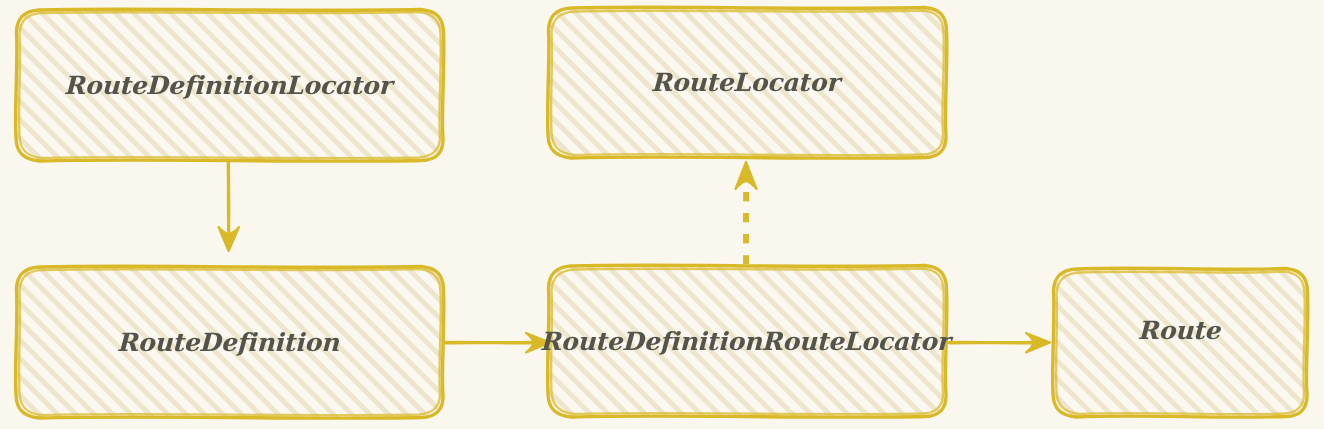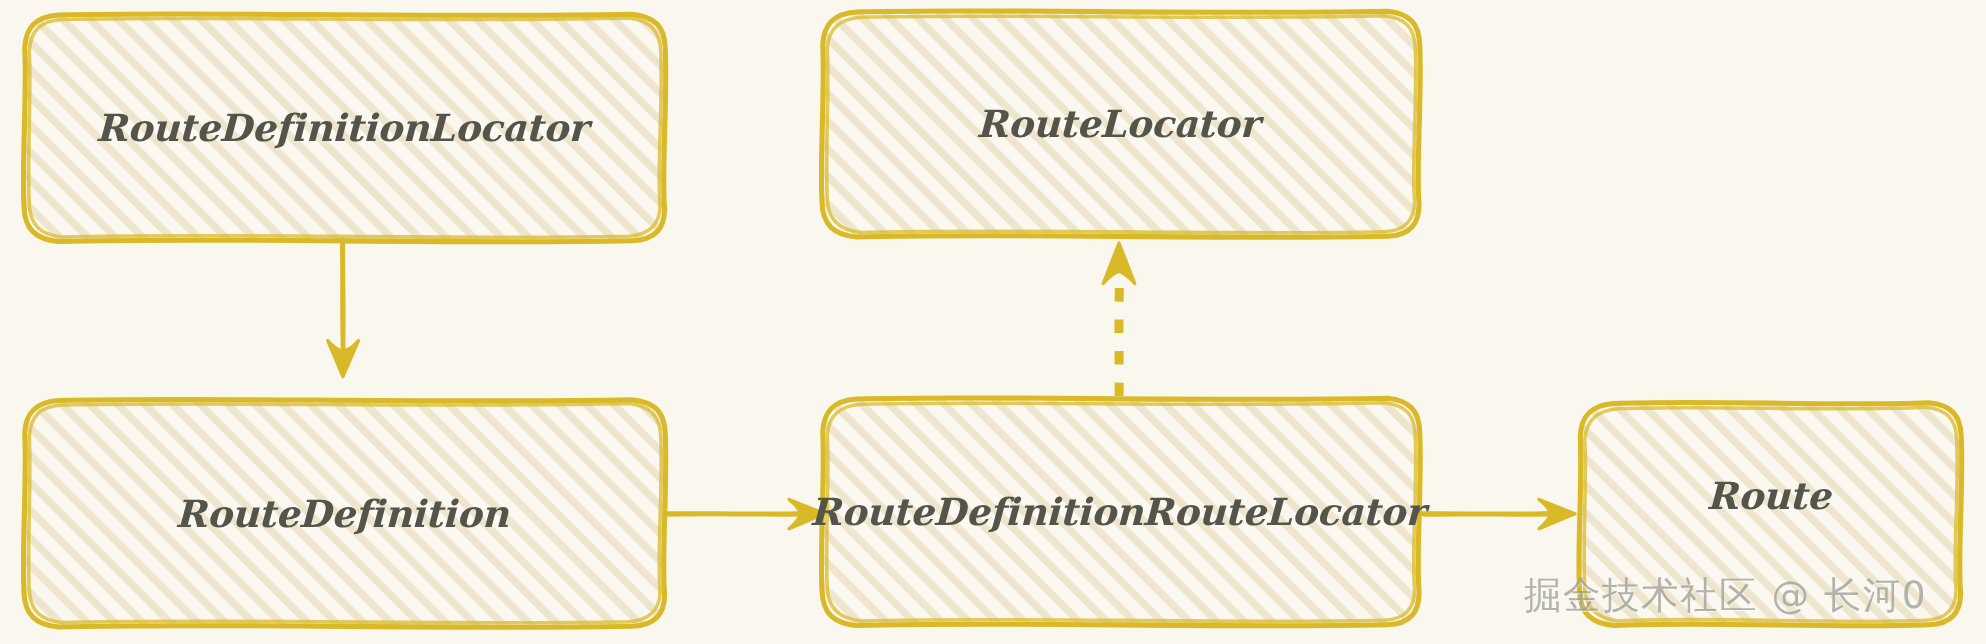--- a/index.html
+++ b/index.html
@@ -217,15 +217,14 @@
                  C1.5 98, 5 58, 3.5 26 C4 12, 11 5, 26 4 Z" fill="none" stroke="#d9b928" stroke-width="3.4" stroke-linecap="round" stroke-linejoin="round"></path>
         <path d="M29 7.5 C92 5, 172 9.5, 234 6.5 C248 8, 254 14.5, 254.5 28
                  C256 62, 252 104, 254 127 C254.5 140, 248 148, 234 148.5
                  C170 151, 92 146, 29 149 C15 147.5, 7 141, 6.5 127
                  C5 96, 8 56, 6.5 28 C7.5 14.5, 15 8.5, 29 7.5 Z" fill="none" stroke="#d9b928" stroke-width="2.4" stroke-linecap="round" stroke-linejoin="round" opacity="0.75"></path>
       </svg>
     </div>
     <span class="node-label" style="transform: skewX(-4deg) translateY(-12px);">Route</span>
   </div>
 
-  <div class="watermark" style="left:1016px; top:380px;">掘金技术社区 @ 长河0</div>
 
 </div>
 
 </body></html>

